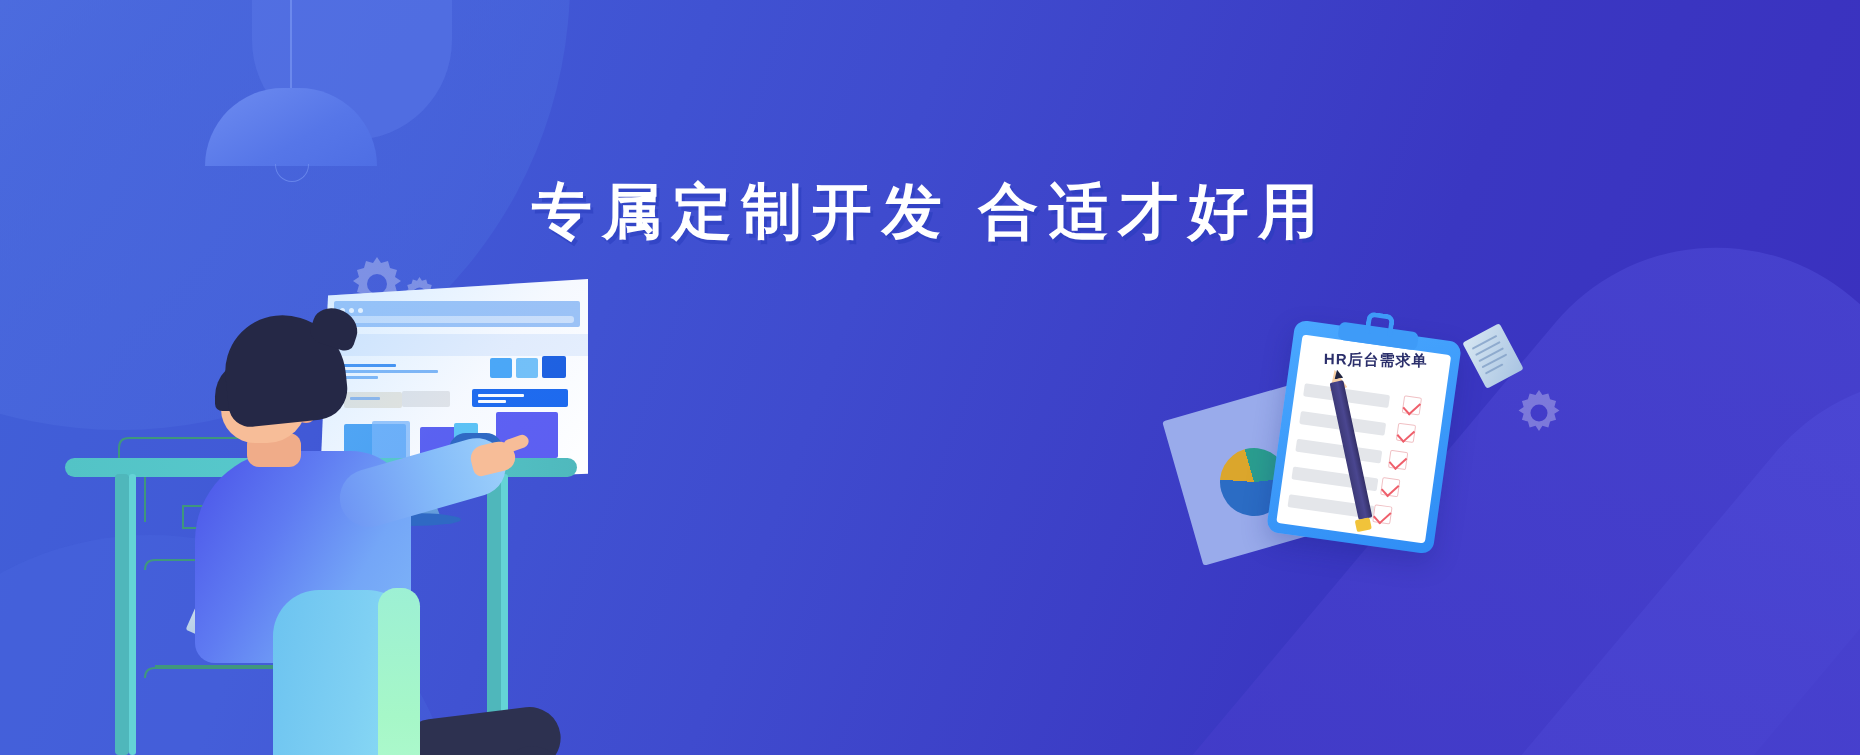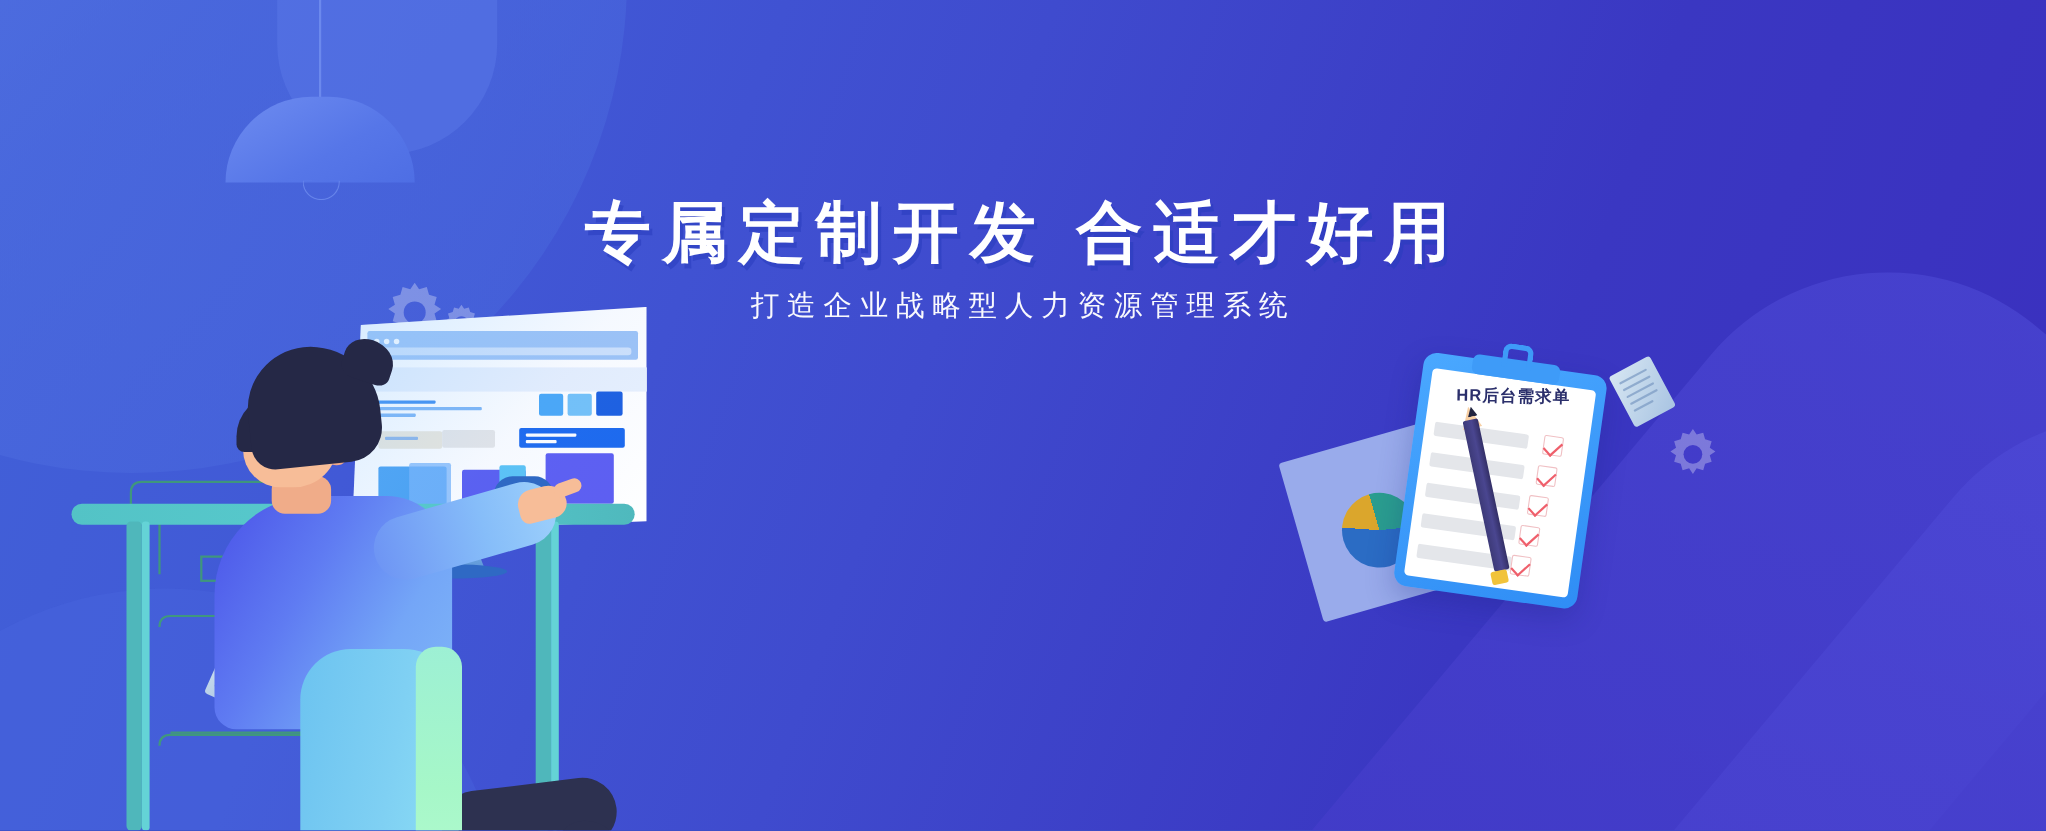--- a/index.html
+++ b/index.html
@@ -198,21 +198,20 @@
   </div>
 
   <div id="lamp">
     <div class="cord"></div>
     <div class="dome"></div>
     <div class="bulb"></div>
   </div>
 
   <div id="headline-block">
     <div id="headline">专属定制开发 合适才好用</div>
-    <div id="subtitle">打造企业战略型人力资源管理系统</div>
   </div>
 
   <div id="illus-left">
 
     <svg class="circuit" style="left:50px;top:155px;" width="300" height="345" viewBox="0 0 300 345">
       <path d="M14 112 L14 38 Q14 28 24 28 L176 28" stroke="#3fae5a" stroke-width="2" fill="none"></path>
       <path d="M40 112 L40 60 Q40 50 50 50 L176 50 L176 118" stroke="#3fae5a" stroke-width="2" fill="none"></path>
       <rect x="118" y="78" width="22" height="40" stroke="#3fae5a" stroke-width="2" fill="none"></rect>
       <rect x="78" y="96" width="24" height="22" stroke="#3fae5a" stroke-width="2" fill="none"></rect>
       <rect x="104" y="100" width="12" height="18" stroke="#3fae5a" stroke-width="2" fill="none"></rect>

